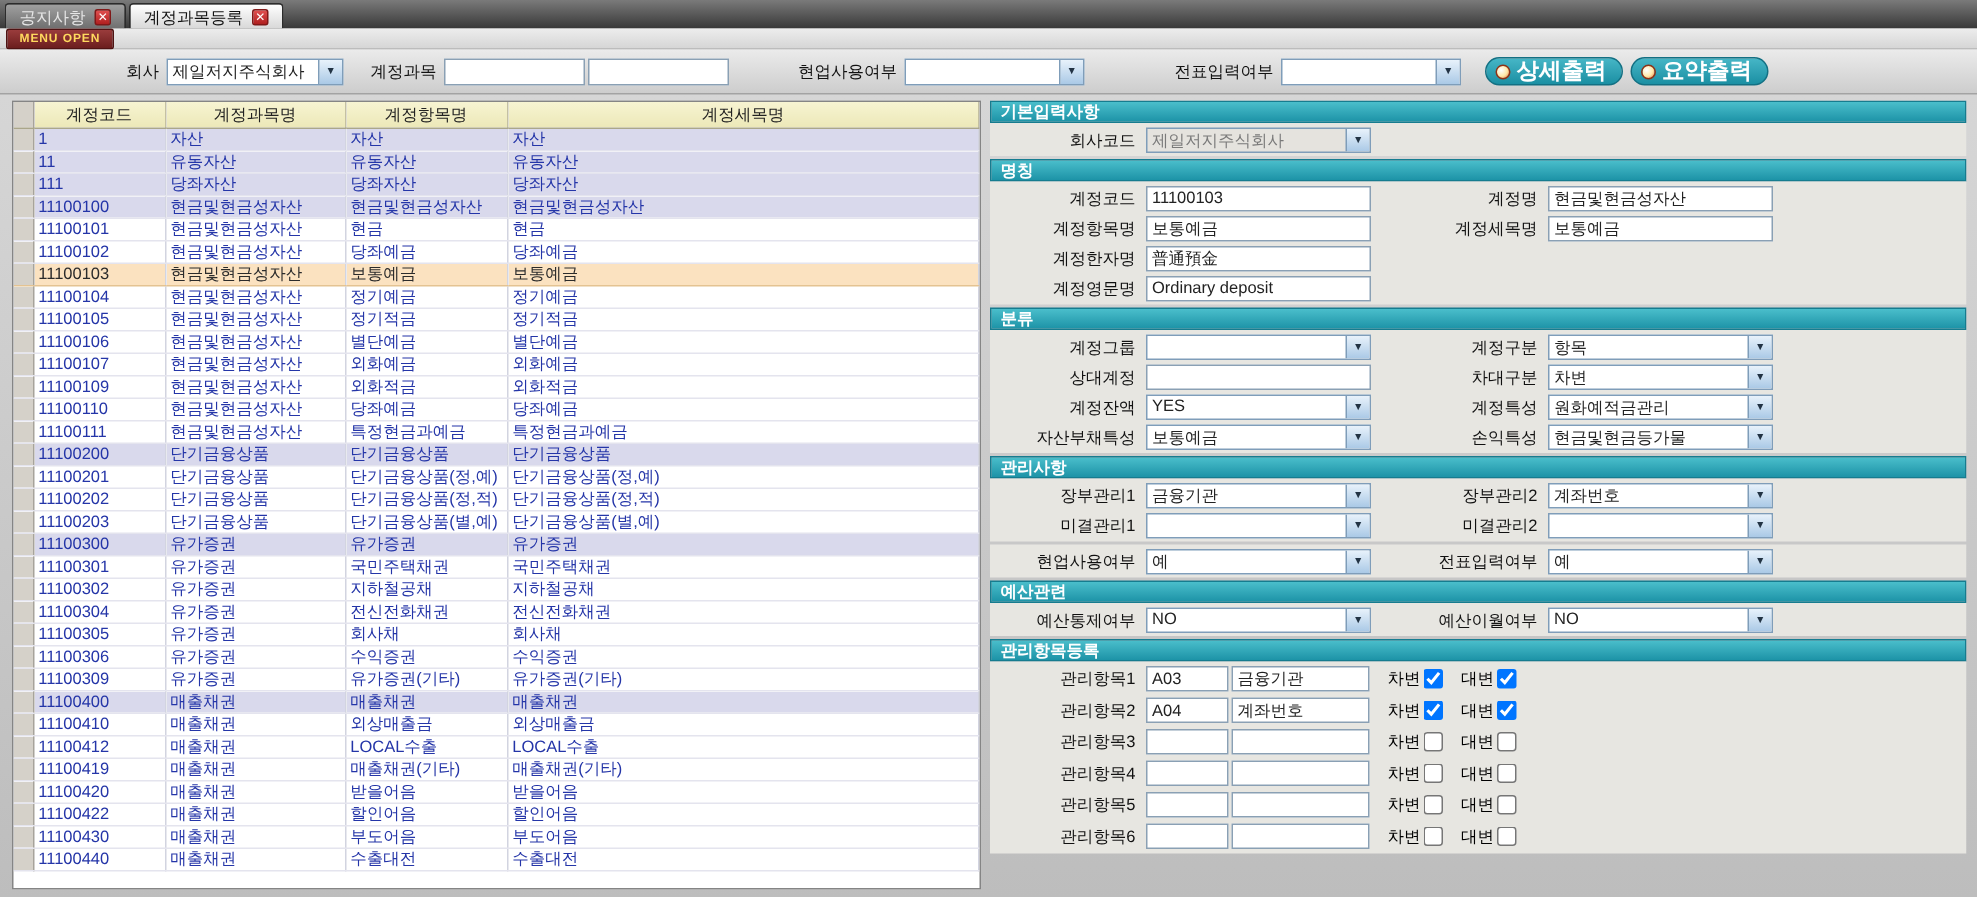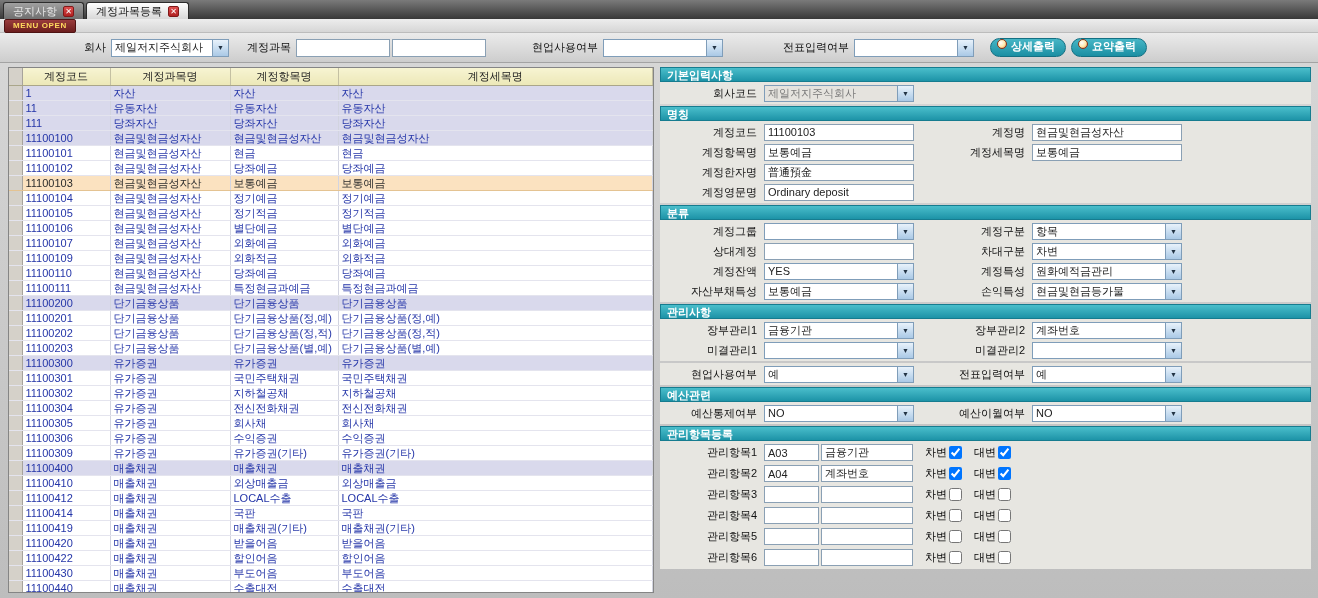--- a/index.html
+++ b/index.html
@@ -20,21 +20,21 @@
 
   
   .toolbar { height:30px; display:flex; align-items:center; background:linear-gradient(#ebebeb,#cdcdcd); border-bottom:1px solid #a3a3a3; font-size:11px; color:#111; flex:none; }
   .tb-label { margin-right:5px; white-space:nowrap; }
   .txt { height:18px; border:1px solid #8aa0b4; font-size:11px; padding:0 3px; background:#fff; font-family:inherit; color:#222; }
   .combo { height:18px; display:inline-flex; align-items:center; background:#fff; border:1px solid #7f9db9; overflow:hidden; }
   .combo .val { flex:1; padding:0 3px; font-size:11px; white-space:nowrap; overflow:hidden; color:#222; }
   .combo .arw { width:16px; height:100%; flex:none; background:linear-gradient(#e8f2fb,#aac9e6); border-left:1px solid #7f9db9; display:flex; align-items:center; justify-content:center; font-size:7px; color:#234; }
   .combo.disabled { background:#e5e3de; }
   .combo.disabled .val { color:#7a7a7a; }
-  .tb-btn { height:19px; display:inline-flex; gap:4px; padding:0 10px 0 6px; border-radius:10px; background:linear-gradient(#46b6c6,#1b8fa3); border:1px solid #137083; color:#fff; font-size:11px; font-weight:bold; cursor:pointer; }
+  .tb-btn { height:19px; display:inline-flex; align-items:center; gap:4px; padding:0 10px 0 6px; border-radius:10px; background:linear-gradient(#46b6c6,#1b8fa3); border:1px solid #137083; color:#fff; font-size:15px; font-weight:bold; cursor:pointer; }
   .icon-dot { width:10px; height:10px; border-radius:50%; background:radial-gradient(circle at 35% 35%, #ffffff, #ffe9a8 55%, #e06a3a); border:1px solid #8d3318; flex:none; }
 
   
   .main { flex:1; display:flex; padding:4px 7px 5px 8px; gap:6px; overflow:hidden; }
 
   
   .grid-wrap { width:646px; flex:none; border:1px solid #858585; background:#fff; overflow:hidden; }
   table.grid { border-collapse:collapse; table-layout:fixed; width:100%; font-size:11px; }
   .grid th { background:linear-gradient(#f7f4d2,#ece8b8); border-right:1px solid #c4c0a2; border-bottom:1px solid #aaa68a; font-weight:normal; height:17px; color:#222; text-align:center; padding:0 2px; overflow:hidden; white-space:nowrap; }
   .grid td { height:14.4px; line-height:14px; padding:0 3px; border-right:1px solid #d2d4e0; border-bottom:1px solid #e4e4ee; color:#2435a8; white-space:nowrap; overflow:hidden; background:#fff; }
@@ -318,27 +318,20 @@
             </tr>
             <tr class="normal">
               <td class="gutter"></td>
               <td>11100412</td>
               <td>매출채권</td>
               <td>LOCAL수출</td>
               <td>LOCAL수출</td>
             </tr>
             <tr class="normal">
               <td class="gutter"></td>
-              <td>11100414</td>
-              <td>매출채권</td>
-              <td>국판</td>
-              <td>국판</td>
-            </tr>
-            <tr class="normal">
-              <td class="gutter"></td>
               <td>11100419</td>
               <td>매출채권</td>
               <td>매출채권(기타)</td>
               <td>매출채권(기타)</td>
             </tr>
             <tr class="normal">
               <td class="gutter"></td>
               <td>11100420</td>
               <td>매출채권</td>
               <td>받을어음</td>

